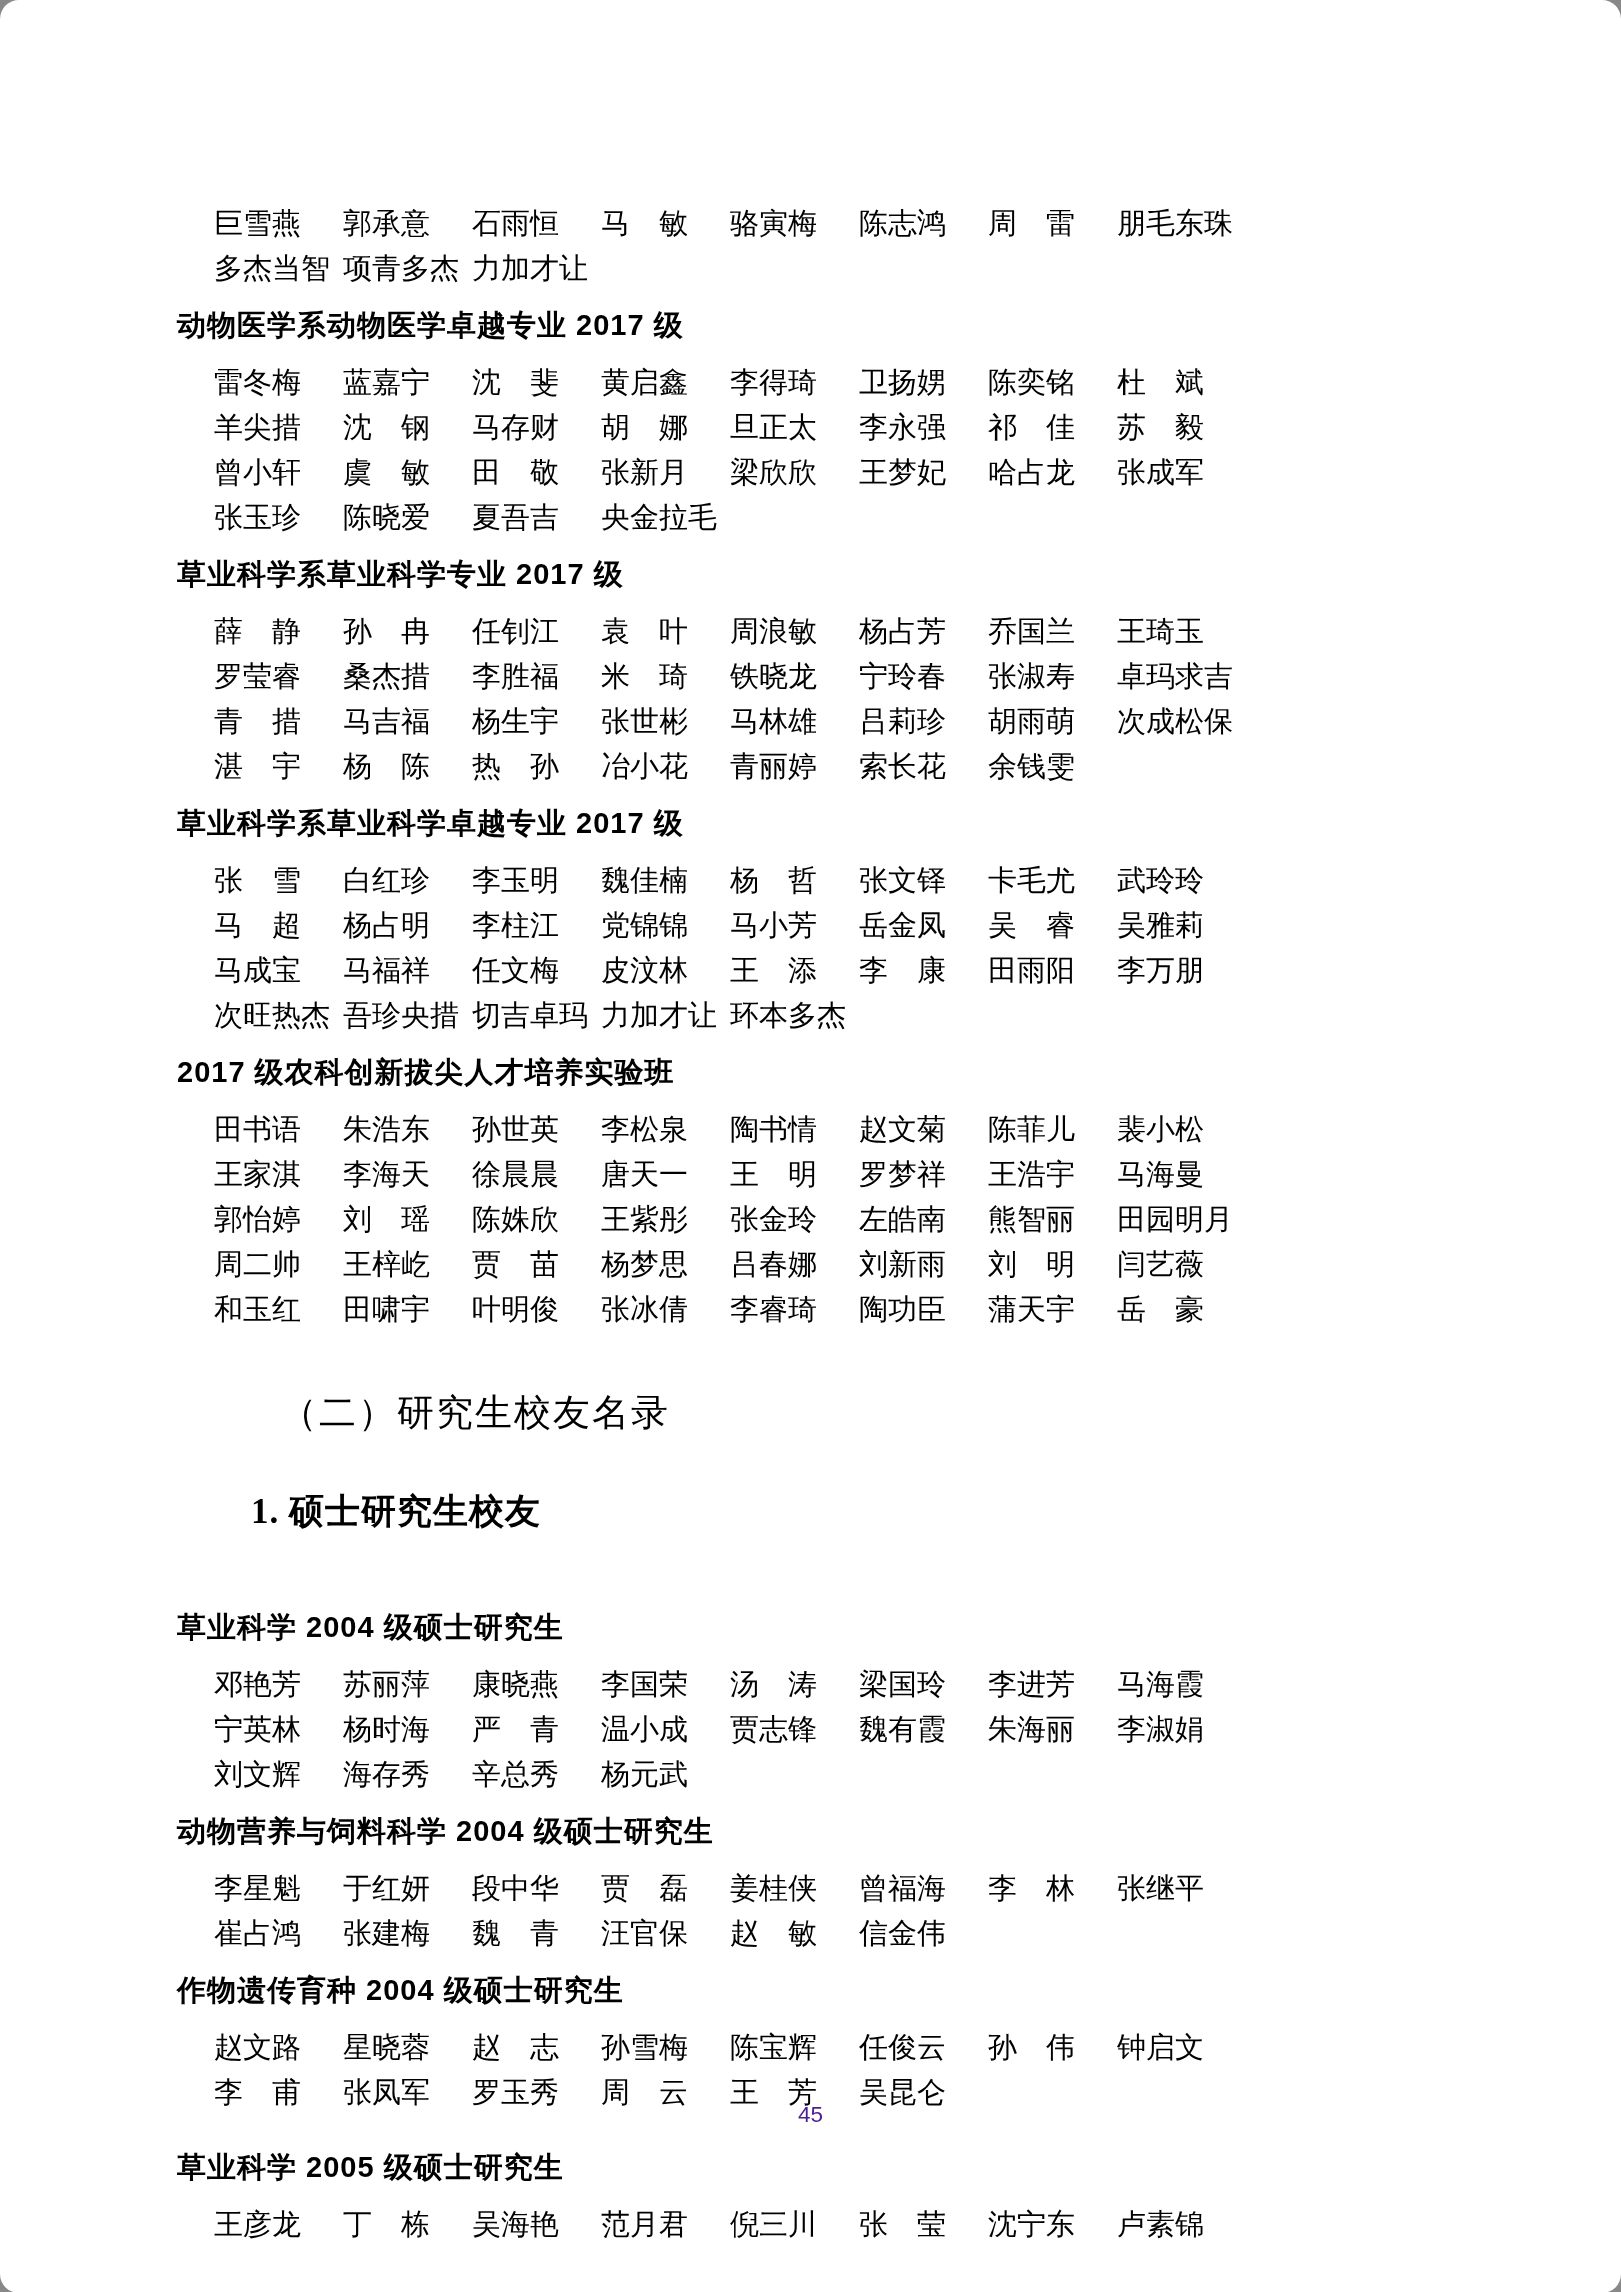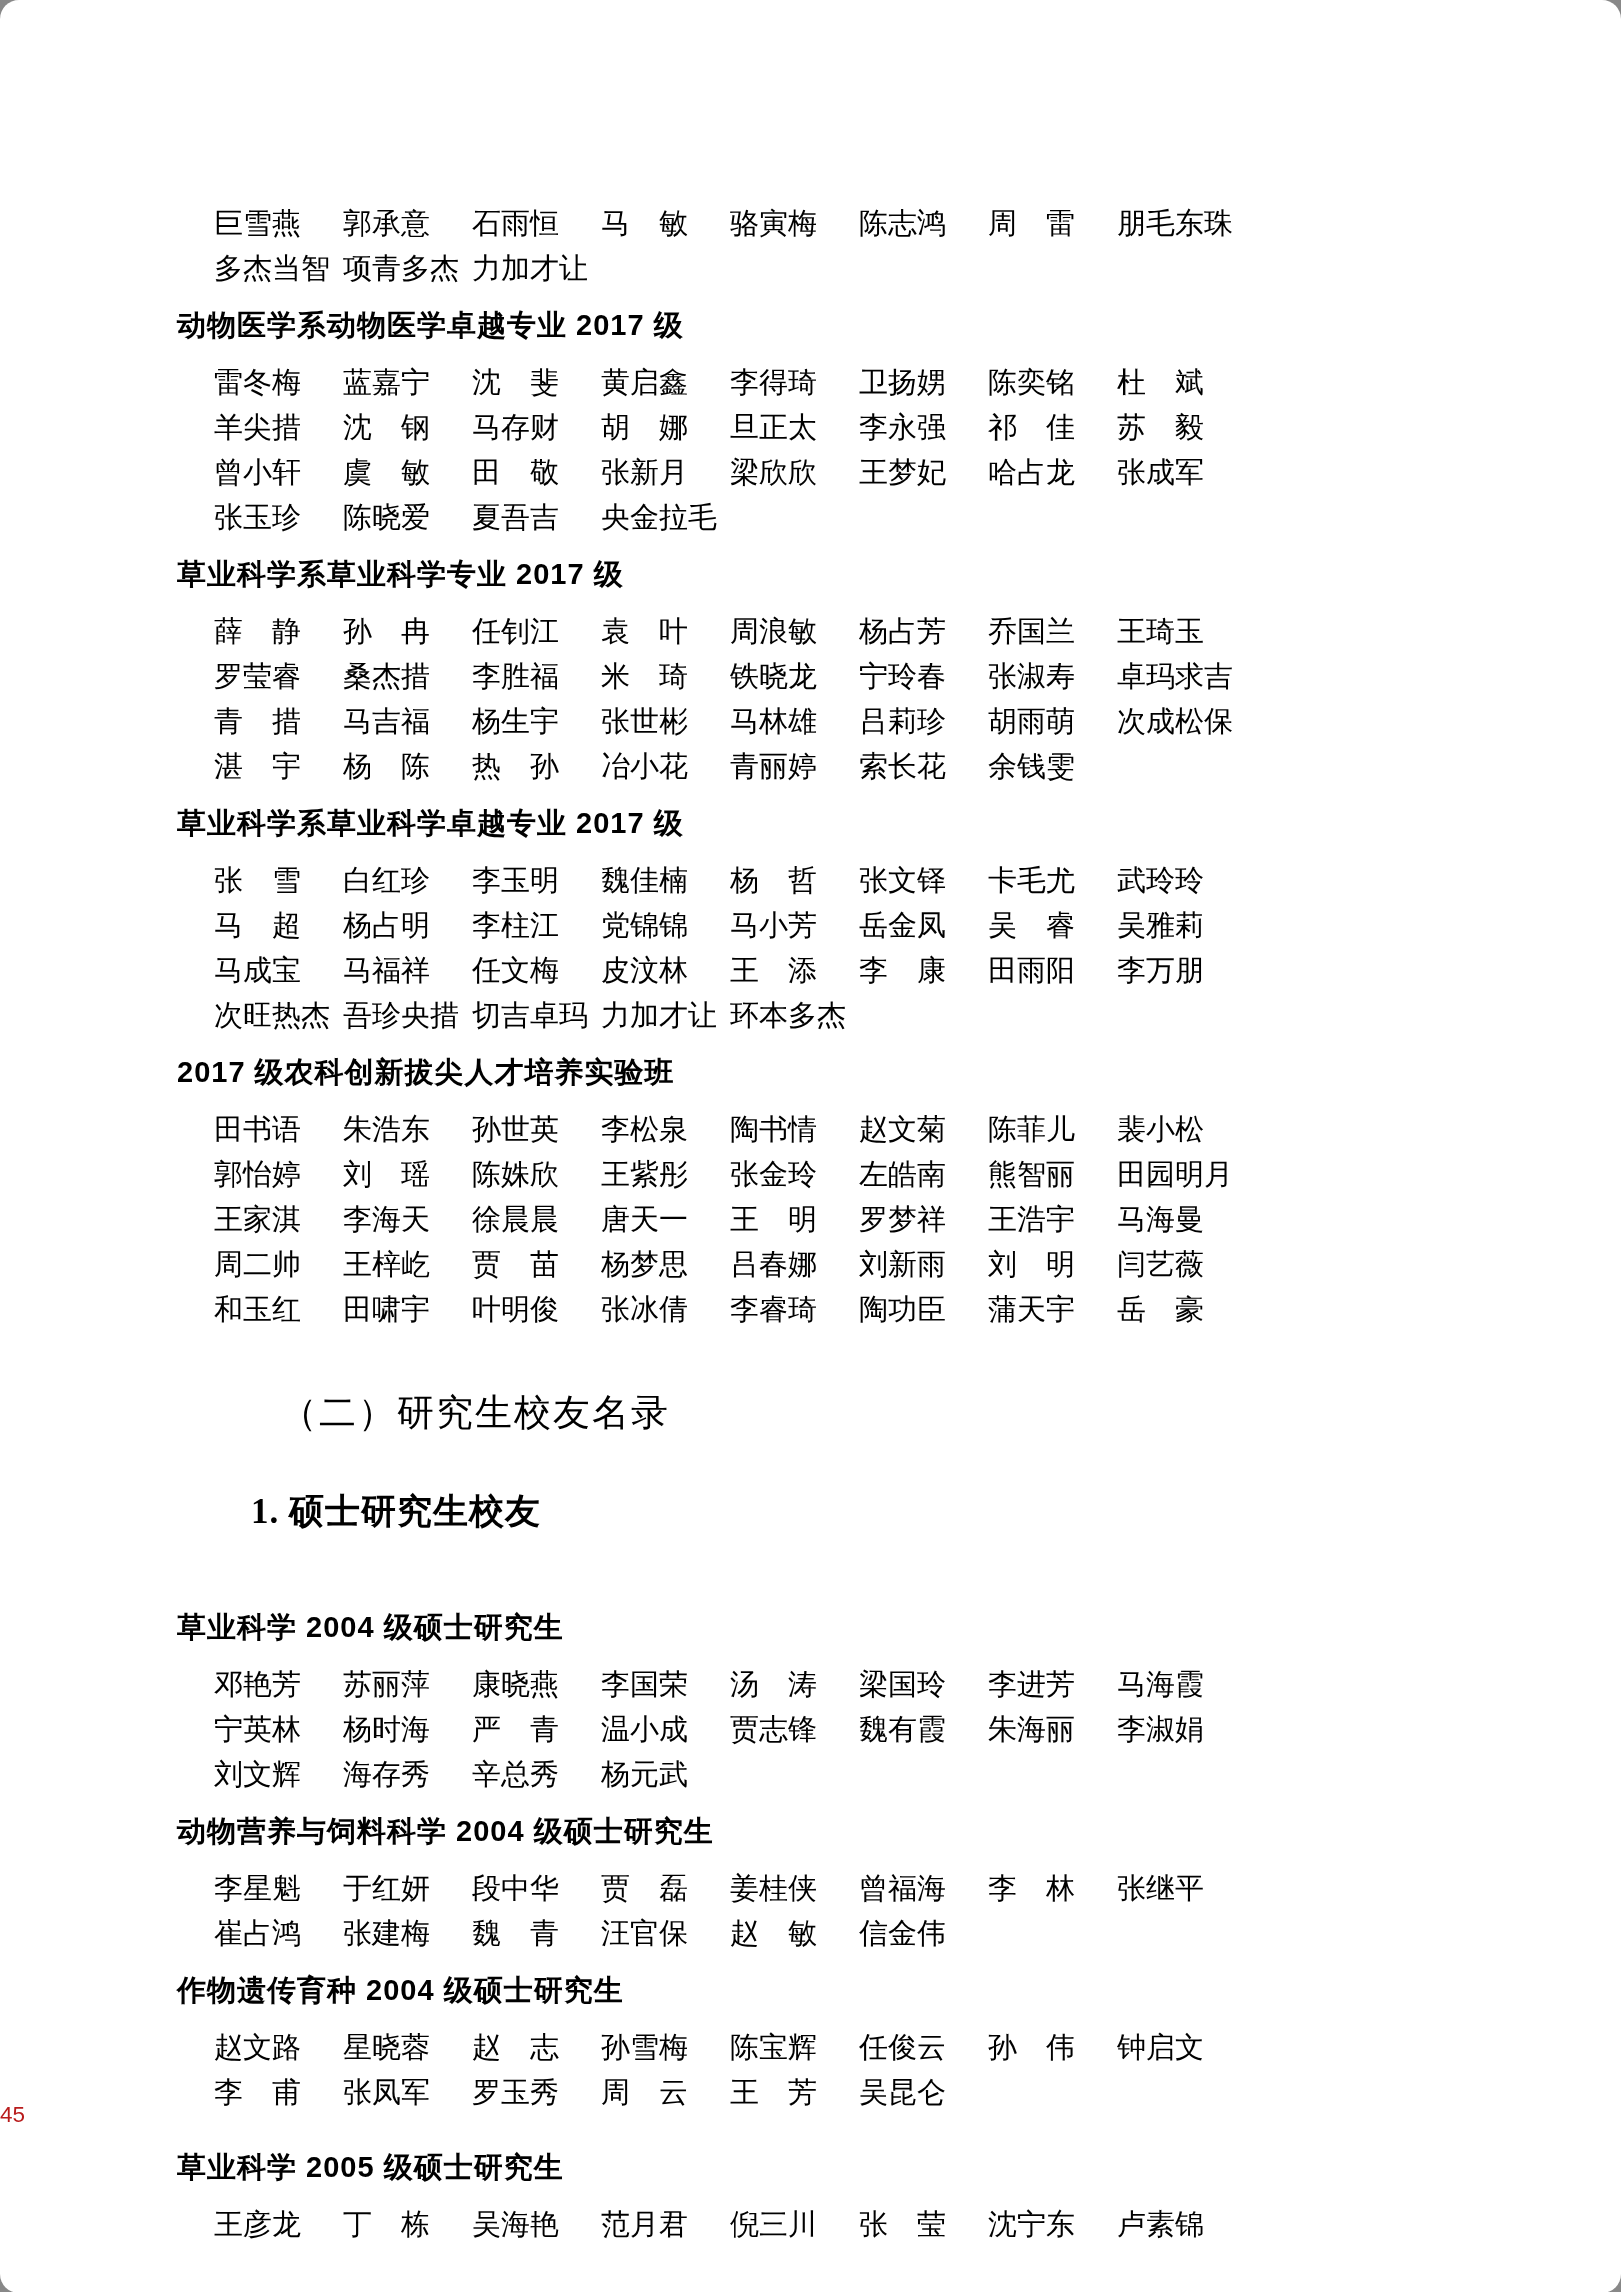--- a/index.html
+++ b/index.html
@@ -25,22 +25,22 @@
     font-family:"Liberation Sans", sans-serif;font-weight:400;
     font-size:37px;line-height:59px;letter-spacing:2px;
   }
   h2.sub-heading{
     margin:45px 0 69px 0;padding-left:86px;
     font-family:"Liberation Serif", serif;font-weight:700;
     font-size:35px;line-height:49px;letter-spacing:1px;
   }
   .spacer{height:17.6px;}
   .page-footer{
-    position:absolute;left:0;top:2102px;width:100%;text-align:left;
-    font-family:"Liberation Sans", sans-serif;font-size:22.5px;color:#b91c1c;
+    position:absolute;left:0;top:2102px;width:100%;text-align:center;
+    font-family:"Liberation Sans", sans-serif;font-size:22.5px;color:#4c1d95;
   }
 </style>
 </head>
 <body>
 
 <div class="page">
   <div class="content">
       <div class="names-block">
         <div class="name-row"><span class="alumni-name">巨雪燕</span><span class="alumni-name">郭承意</span><span class="alumni-name">石雨恒</span><span class="alumni-name">马　敏</span><span class="alumni-name">骆寅梅</span><span class="alumni-name">陈志鸿</span><span class="alumni-name">周　雷</span><span class="alumni-name">朋毛东珠</span></div>
         <div class="name-row"><span class="alumni-name">多杰当智</span><span class="alumni-name">项青多杰</span><span class="alumni-name">力加才让</span></div>
@@ -62,22 +62,22 @@
       <h3 class="section-heading">草业科学系草业科学卓越专业 2017 级</h3>
       <div class="names-block">
         <div class="name-row"><span class="alumni-name">张　雪</span><span class="alumni-name">白红珍</span><span class="alumni-name">李玉明</span><span class="alumni-name">魏佳楠</span><span class="alumni-name">杨　哲</span><span class="alumni-name">张文铎</span><span class="alumni-name">卡毛尤</span><span class="alumni-name">武玲玲</span></div>
         <div class="name-row"><span class="alumni-name">马　超</span><span class="alumni-name">杨占明</span><span class="alumni-name">李柱江</span><span class="alumni-name">党锦锦</span><span class="alumni-name">马小芳</span><span class="alumni-name">岳金凤</span><span class="alumni-name">吴　睿</span><span class="alumni-name">吴雅莉</span></div>
         <div class="name-row"><span class="alumni-name">马成宝</span><span class="alumni-name">马福祥</span><span class="alumni-name">任文梅</span><span class="alumni-name">皮汶林</span><span class="alumni-name">王　添</span><span class="alumni-name">李　康</span><span class="alumni-name">田雨阳</span><span class="alumni-name">李万朋</span></div>
         <div class="name-row"><span class="alumni-name">次旺热杰</span><span class="alumni-name">吾珍央措</span><span class="alumni-name">切吉卓玛</span><span class="alumni-name">力加才让</span><span class="alumni-name">环本多杰</span></div>
       </div>
       <h3 class="section-heading">2017 级农科创新拔尖人才培养实验班</h3>
       <div class="names-block">
         <div class="name-row"><span class="alumni-name">田书语</span><span class="alumni-name">朱浩东</span><span class="alumni-name">孙世英</span><span class="alumni-name">李松泉</span><span class="alumni-name">陶书情</span><span class="alumni-name">赵文菊</span><span class="alumni-name">陈菲儿</span><span class="alumni-name">裴小松</span></div>
+        <div class="name-row"><span class="alumni-name">王家淇</span><span class="alumni-name">李海天</span><span class="alumni-name">徐晨晨</span><span class="alumni-name">唐天一</span><span class="alumni-name">王　明</span><span class="alumni-name">罗梦祥</span><span class="alumni-name">王浩宇</span><span class="alumni-name">马海曼</span></div>
         <div class="name-row"><span class="alumni-name">郭怡婷</span><span class="alumni-name">刘　瑶</span><span class="alumni-name">陈姝欣</span><span class="alumni-name">王紫彤</span><span class="alumni-name">张金玲</span><span class="alumni-name">左皓南</span><span class="alumni-name">熊智丽</span><span class="alumni-name">田园明月</span></div>
-        <div class="name-row"><span class="alumni-name">王家淇</span><span class="alumni-name">李海天</span><span class="alumni-name">徐晨晨</span><span class="alumni-name">唐天一</span><span class="alumni-name">王　明</span><span class="alumni-name">罗梦祥</span><span class="alumni-name">王浩宇</span><span class="alumni-name">马海曼</span></div>
         <div class="name-row"><span class="alumni-name">周二帅</span><span class="alumni-name">王梓屹</span><span class="alumni-name">贾　苗</span><span class="alumni-name">杨梦思</span><span class="alumni-name">吕春娜</span><span class="alumni-name">刘新雨</span><span class="alumni-name">刘　明</span><span class="alumni-name">闫艺薇</span></div>
         <div class="name-row"><span class="alumni-name">和玉红</span><span class="alumni-name">田啸宇</span><span class="alumni-name">叶明俊</span><span class="alumni-name">张冰倩</span><span class="alumni-name">李睿琦</span><span class="alumni-name">陶功臣</span><span class="alumni-name">蒲天宇</span><span class="alumni-name">岳　豪</span></div>
       </div>
       <h1 class="part-heading">（二）研究生校友名录</h1>
       <h2 class="sub-heading">1. 硕士研究生校友</h2>
       <h3 class="section-heading">草业科学 2004 级硕士研究生</h3>
       <div class="names-block">
         <div class="name-row"><span class="alumni-name">邓艳芳</span><span class="alumni-name">苏丽萍</span><span class="alumni-name">康晓燕</span><span class="alumni-name">李国荣</span><span class="alumni-name">汤　涛</span><span class="alumni-name">梁国玲</span><span class="alumni-name">李进芳</span><span class="alumni-name">马海霞</span></div>
         <div class="name-row"><span class="alumni-name">宁英林</span><span class="alumni-name">杨时海</span><span class="alumni-name">严　青</span><span class="alumni-name">温小成</span><span class="alumni-name">贾志锋</span><span class="alumni-name">魏有霞</span><span class="alumni-name">朱海丽</span><span class="alumni-name">李淑娟</span></div>
         <div class="name-row"><span class="alumni-name">刘文辉</span><span class="alumni-name">海存秀</span><span class="alumni-name">辛总秀</span><span class="alumni-name">杨元武</span></div>

